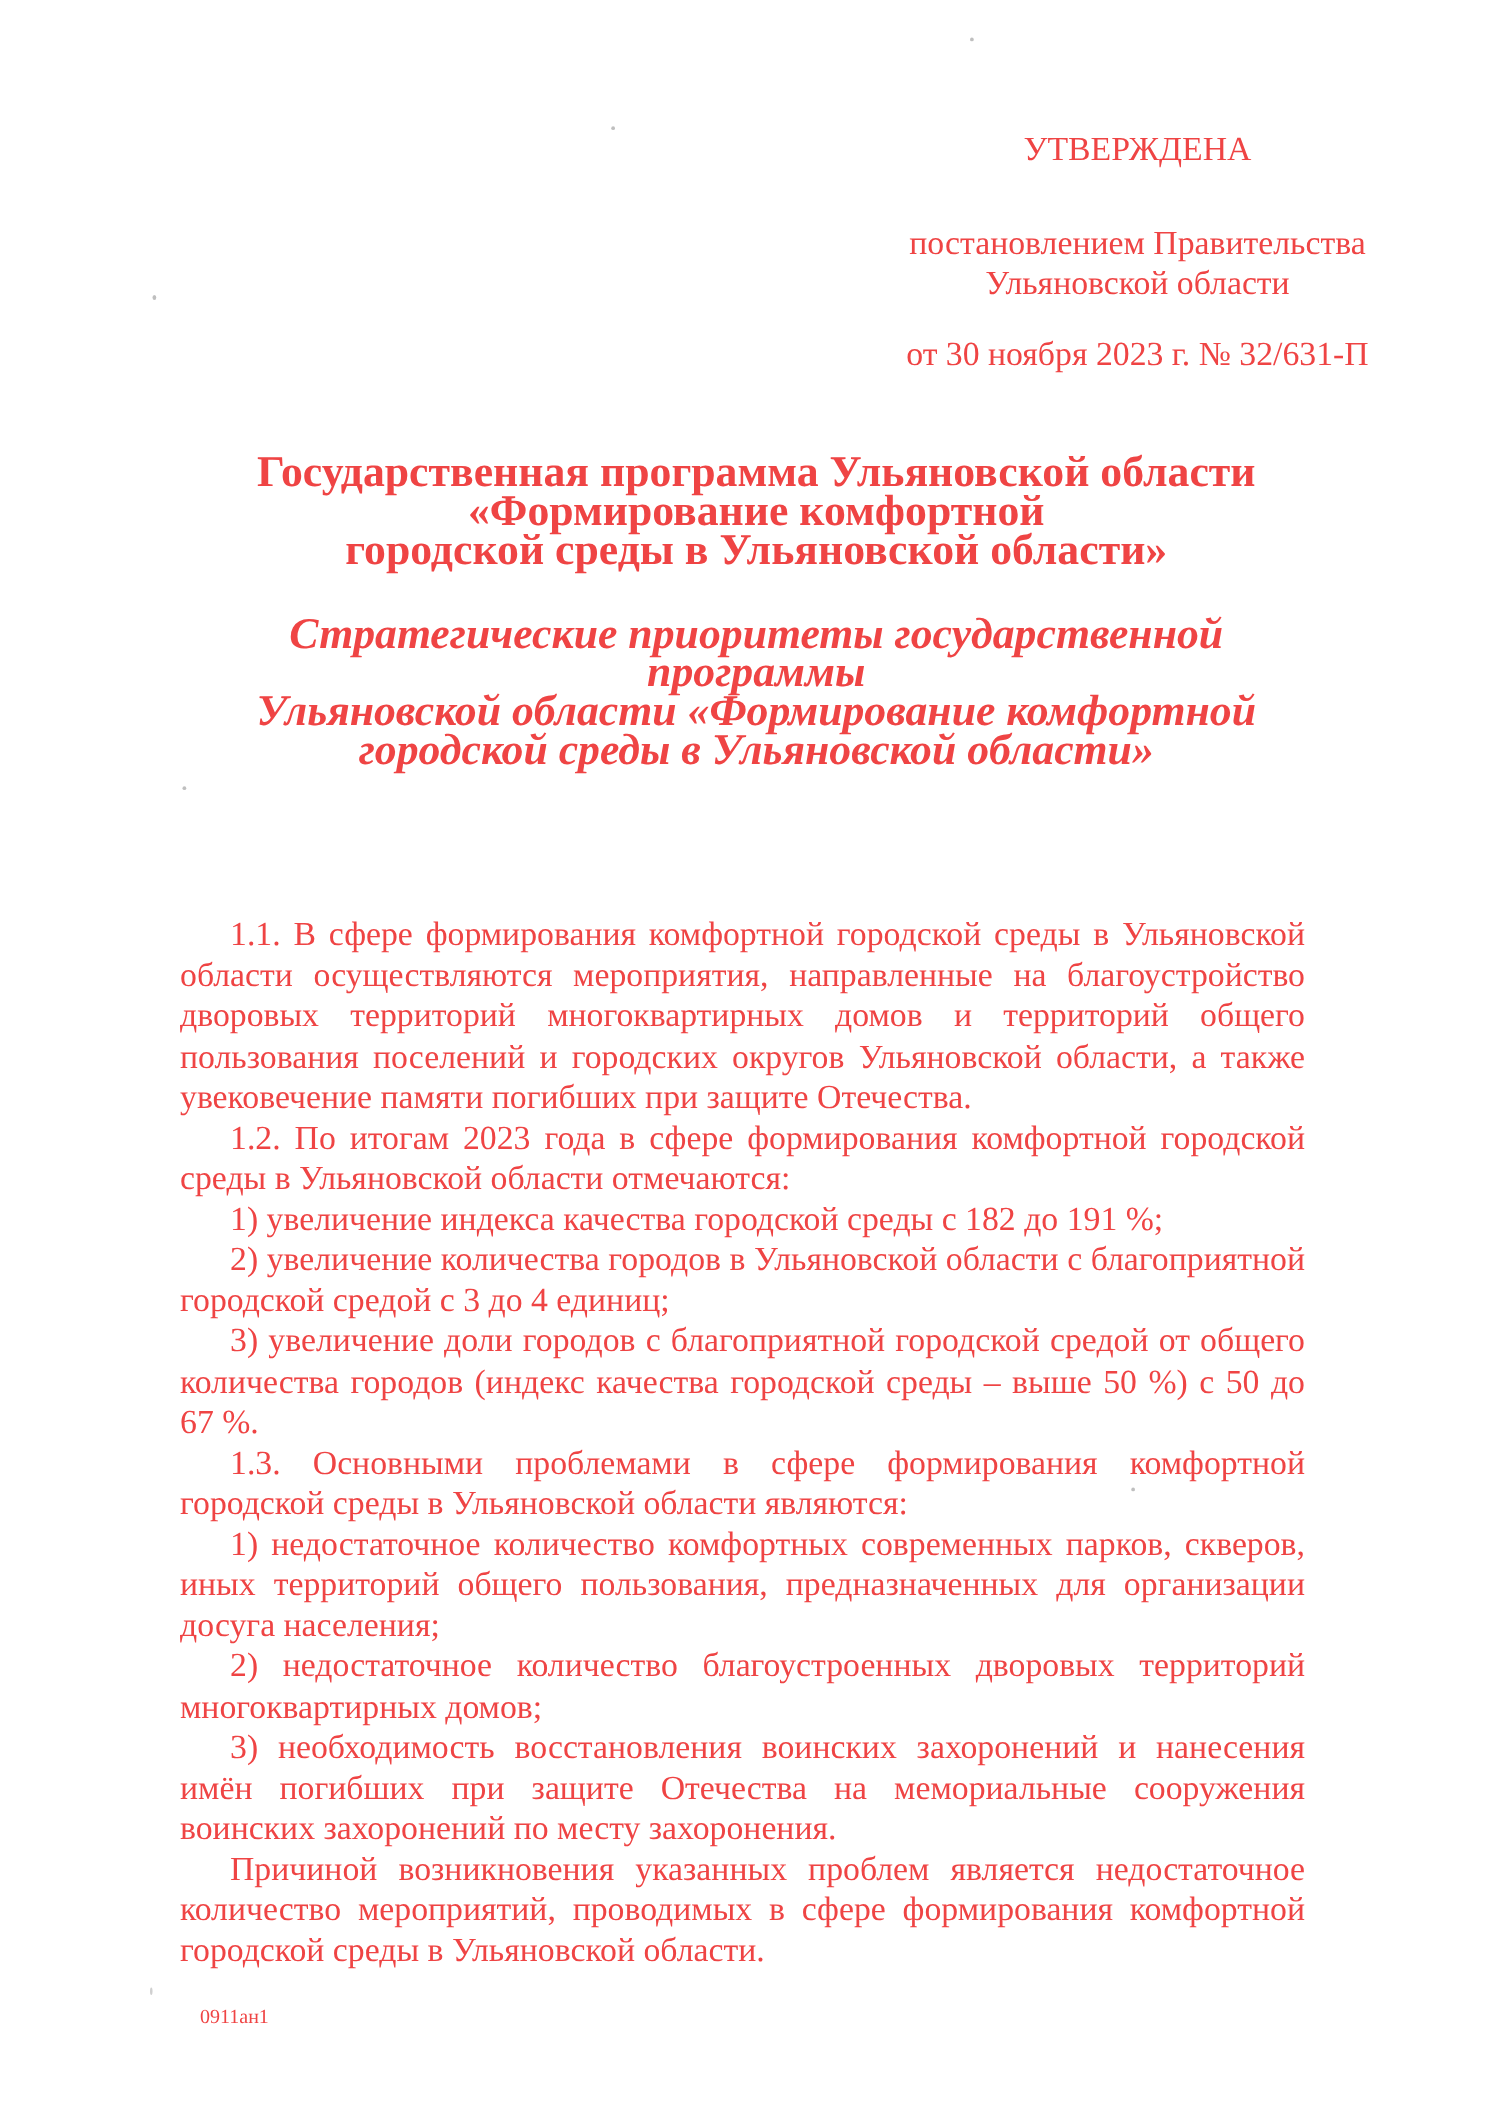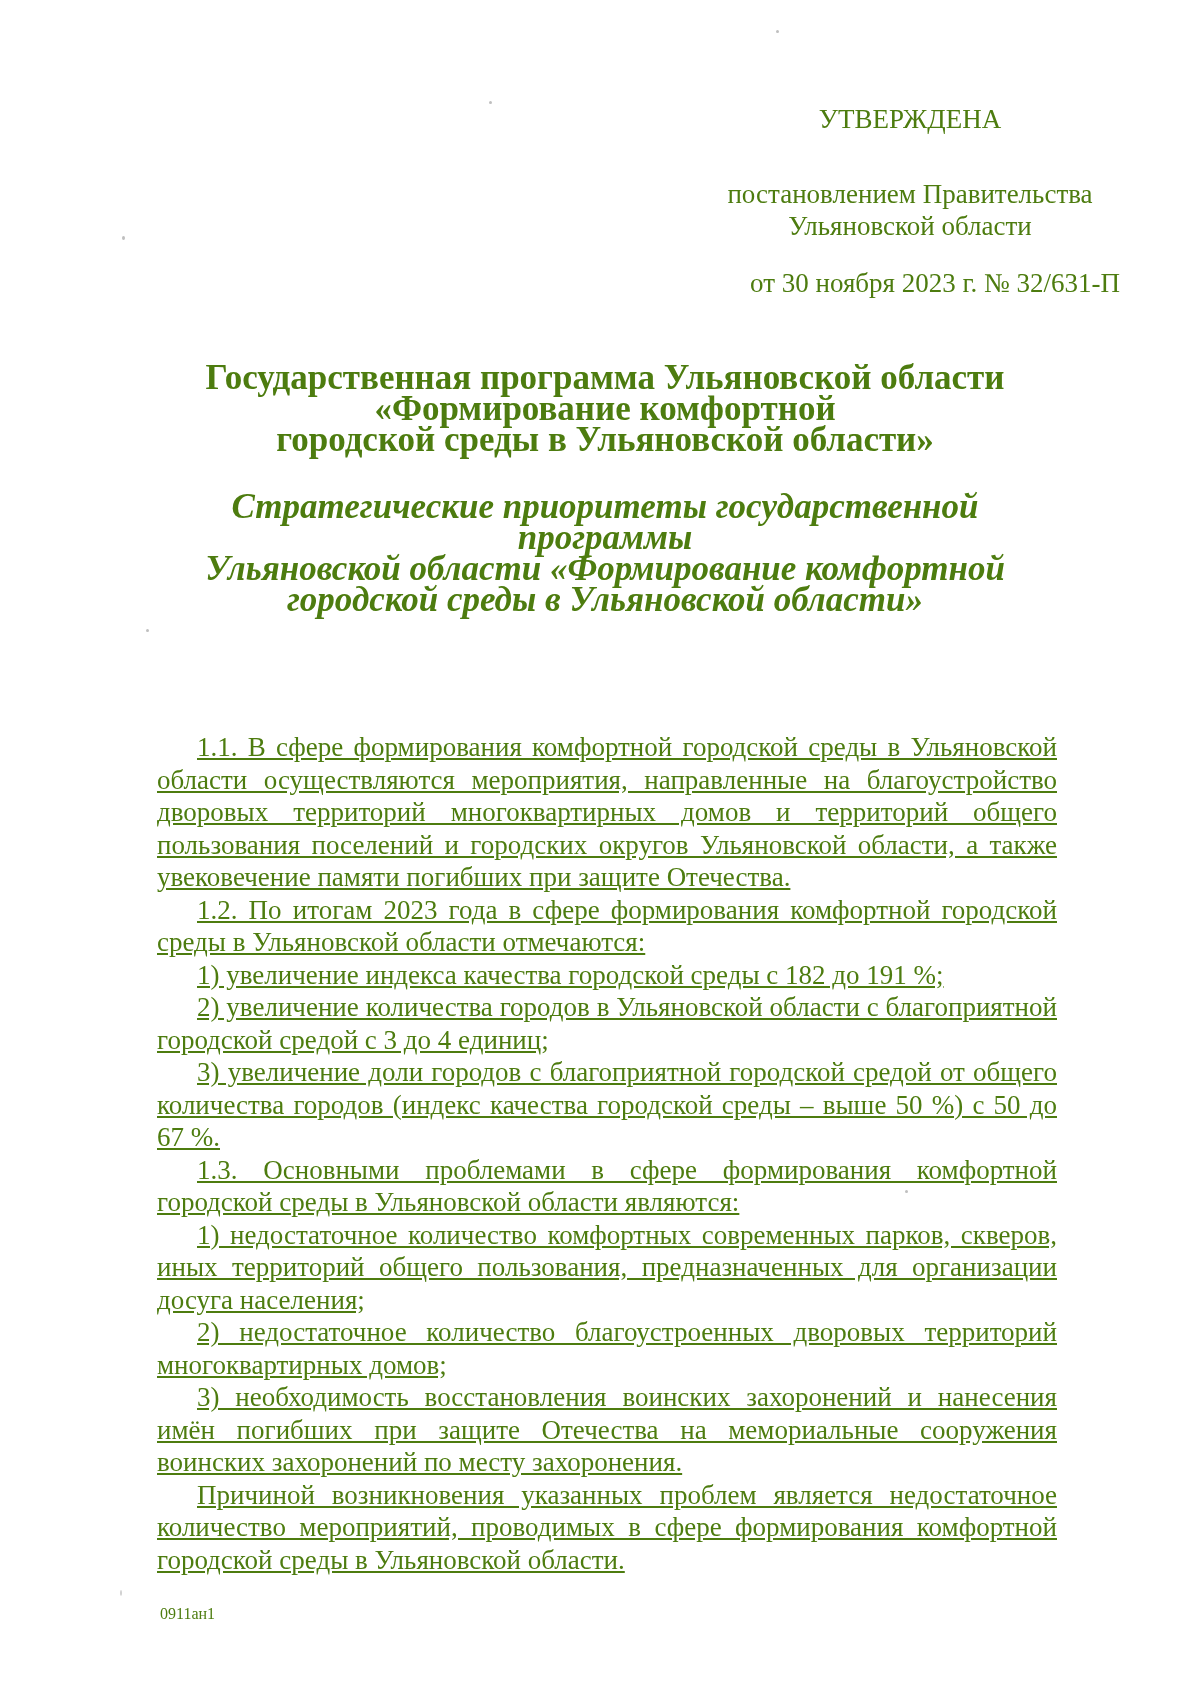--- a/index.html
+++ b/index.html
@@ -2,60 +2,59 @@
 <html lang="ru"><head>
 <meta charset="utf-8">
 <style>
   html, body { margin: 0; padding: 0; background: #ffffff; }
   .page {
     position: relative;
     width: 1200px;
     height: 1698px;
     background: #ffffff;
     font-family: "Liberation Serif", "DejaVu Serif", serif;
-    color: #4d7c0f;
+    color: #ef4444;
     overflow: hidden;
   }
   
   .approval {
     position: absolute;
     top: 103px;
     left: 700px;
     width: 420px;
     text-align: center;
     font-size: 27px;
     line-height: 32px;
   }
   .approval .status { margin-bottom: 43px; }
-  .approval .date   { margin-top: 25px; text-align: right; }
+  .approval .date   { margin-top: 25px; }
 
   
   .titles {
     position: absolute;
     top: 362px;
     left: 150px;
     width: 910px;
     text-align: center;
     font-weight: 700;
     font-size: 35px;
     line-height: 31px;
   }
   .titles .block + .block { margin-top: 36px; font-style: italic; }
   .titles .block.section  { margin-top: 40px; }
 
   
   .body-text {
     position: absolute;
     top: 731px;
-    left: 157px;
+    left: 144px;
     width: 900px;
     font-size: 27px;
     line-height: 32.5px;
     text-align: justify;
-    text-decoration: underline;
   }
   .body-text p { margin: 0; text-indent: 40px; }
 
   
   .footer {
     position: absolute;
     top: 1603px;
     left: 160px;
     font-size: 16px;
     line-height: 22px;

